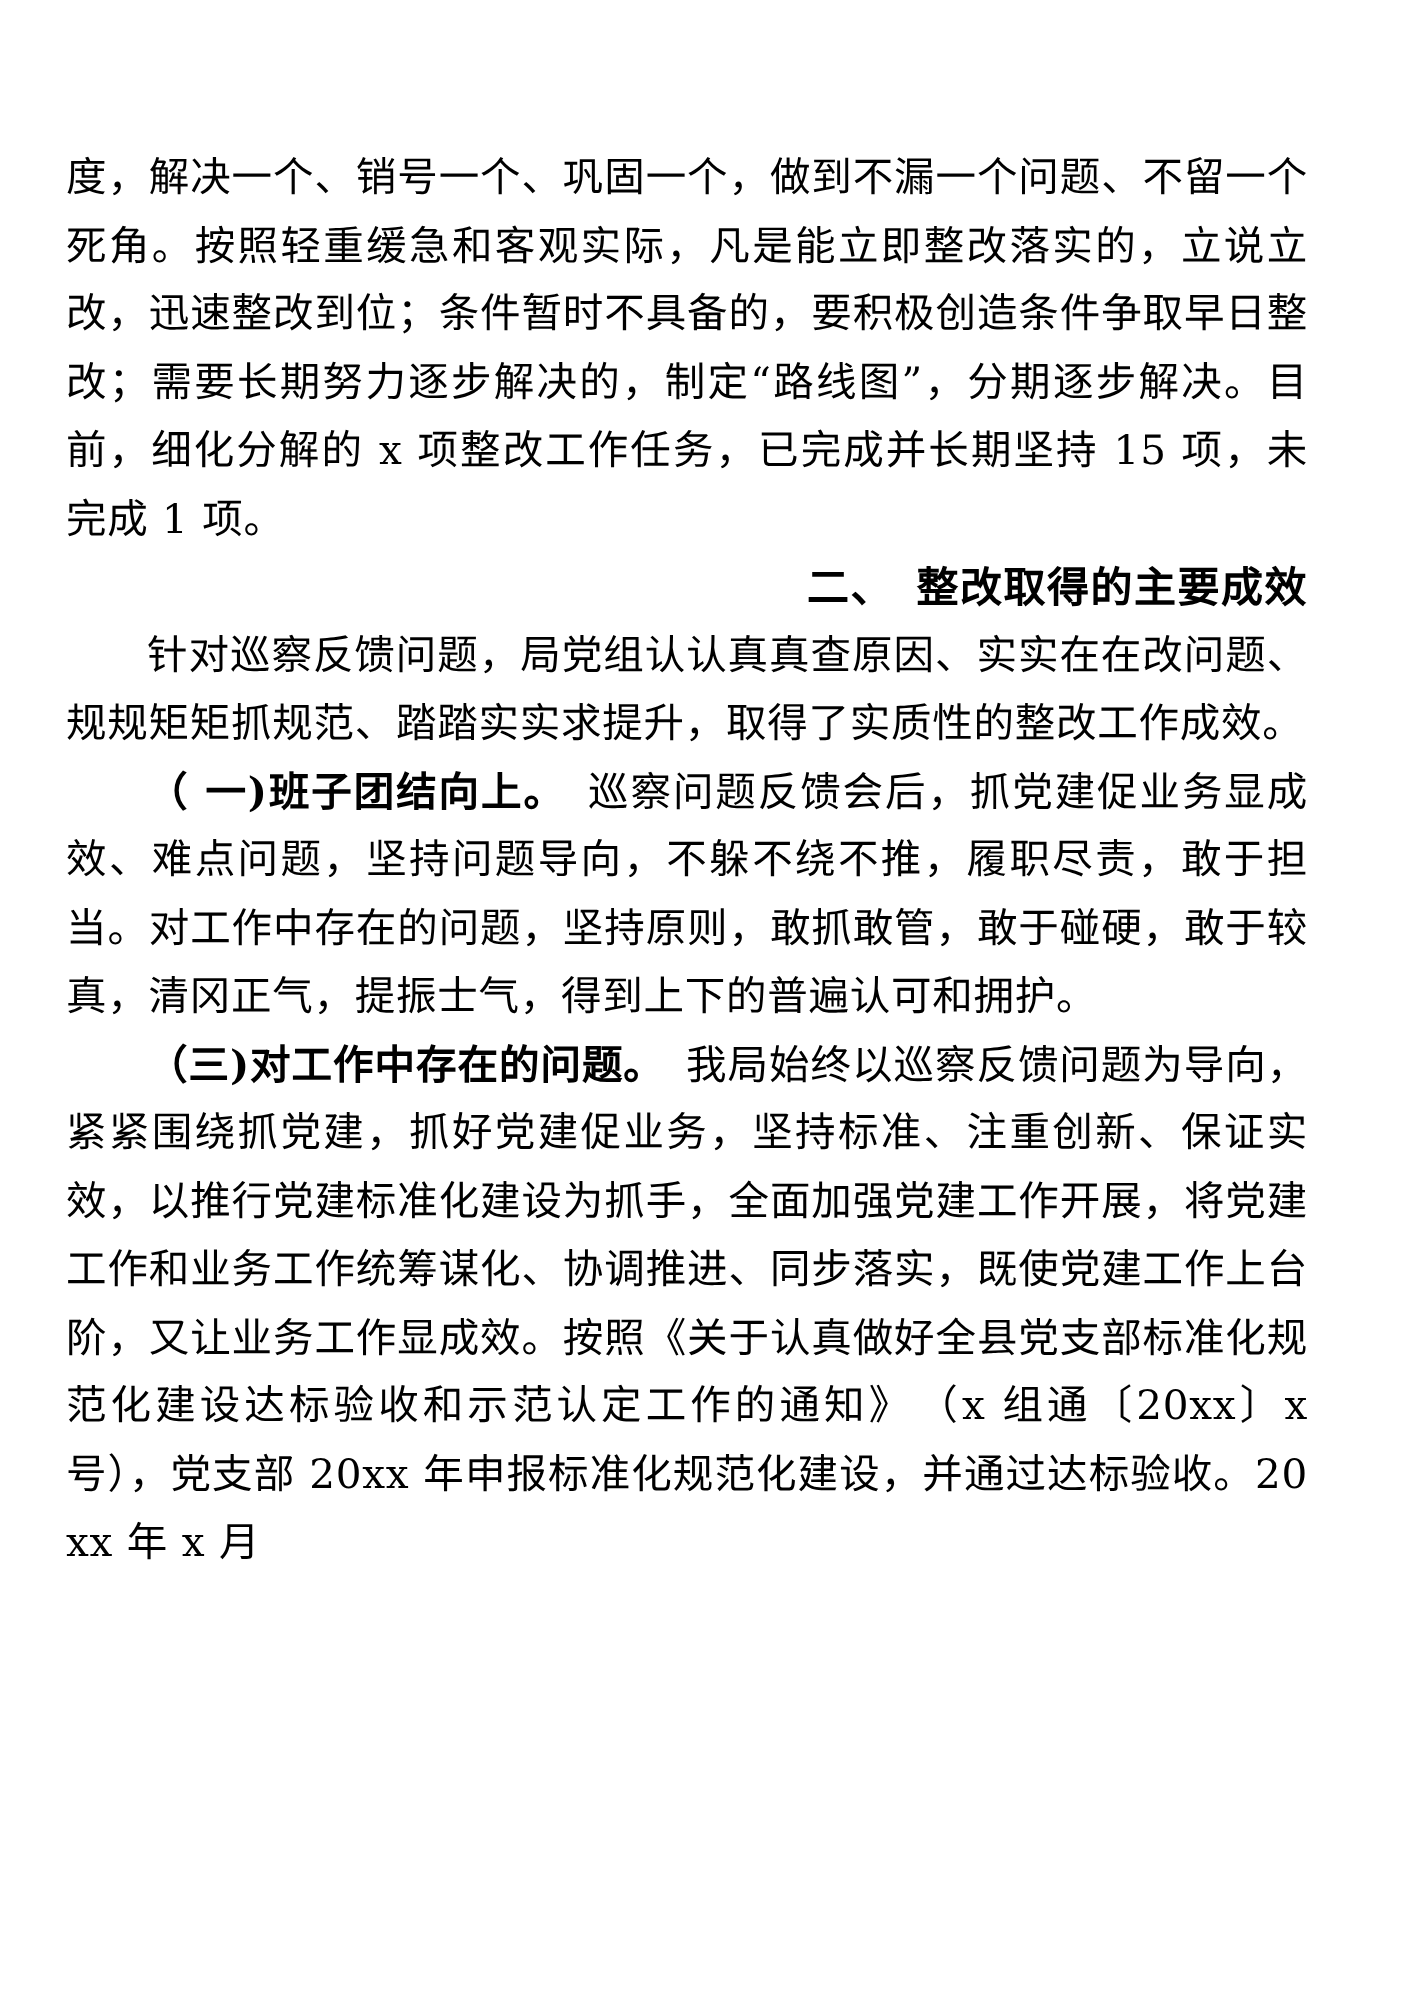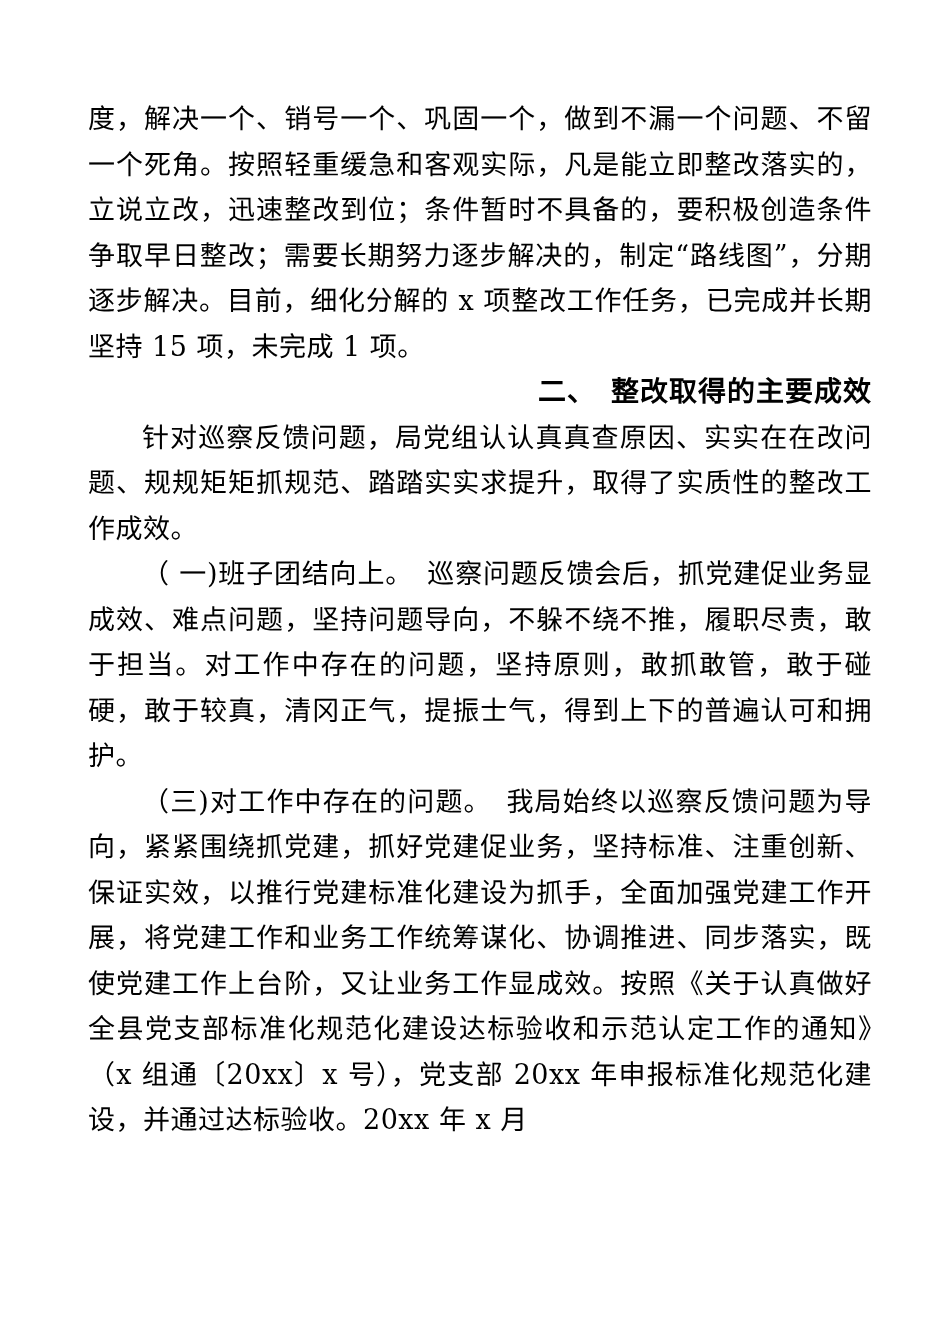--- a/index.html
+++ b/index.html
@@ -10,36 +10,36 @@
   .page {
     position: relative;
     width: 950px;
     height: 1344px;
     background: #ffffff;
     overflow: hidden;
     font-family: "DejaVu Serif", serif;
     color: #000000;
   }
   .content {
-    padding: 96px 78px 0 88px;
+    padding: 96px 78px 0 44px;
   }
   .body-text {
     margin: 0;
     font-size: 27px;
     line-height: 45.5px;
     text-align: justify;
     text-justify: inter-ideograph;
     letter-spacing: 0.5px;
     word-break: break-all;
   }
   .indent {
     text-indent: 2em;
   }
   .bold-lead {
-    font-weight: normal;
+    font-weight: bold;
   }
   .heading {
     margin: 0;
     font-family: "DejaVu Sans", sans-serif;
     font-weight: bold;
     font-size: 28px;
     line-height: 45.5px;
     text-indent: 2em;
     letter-spacing: 1px;
     text-align: right;

